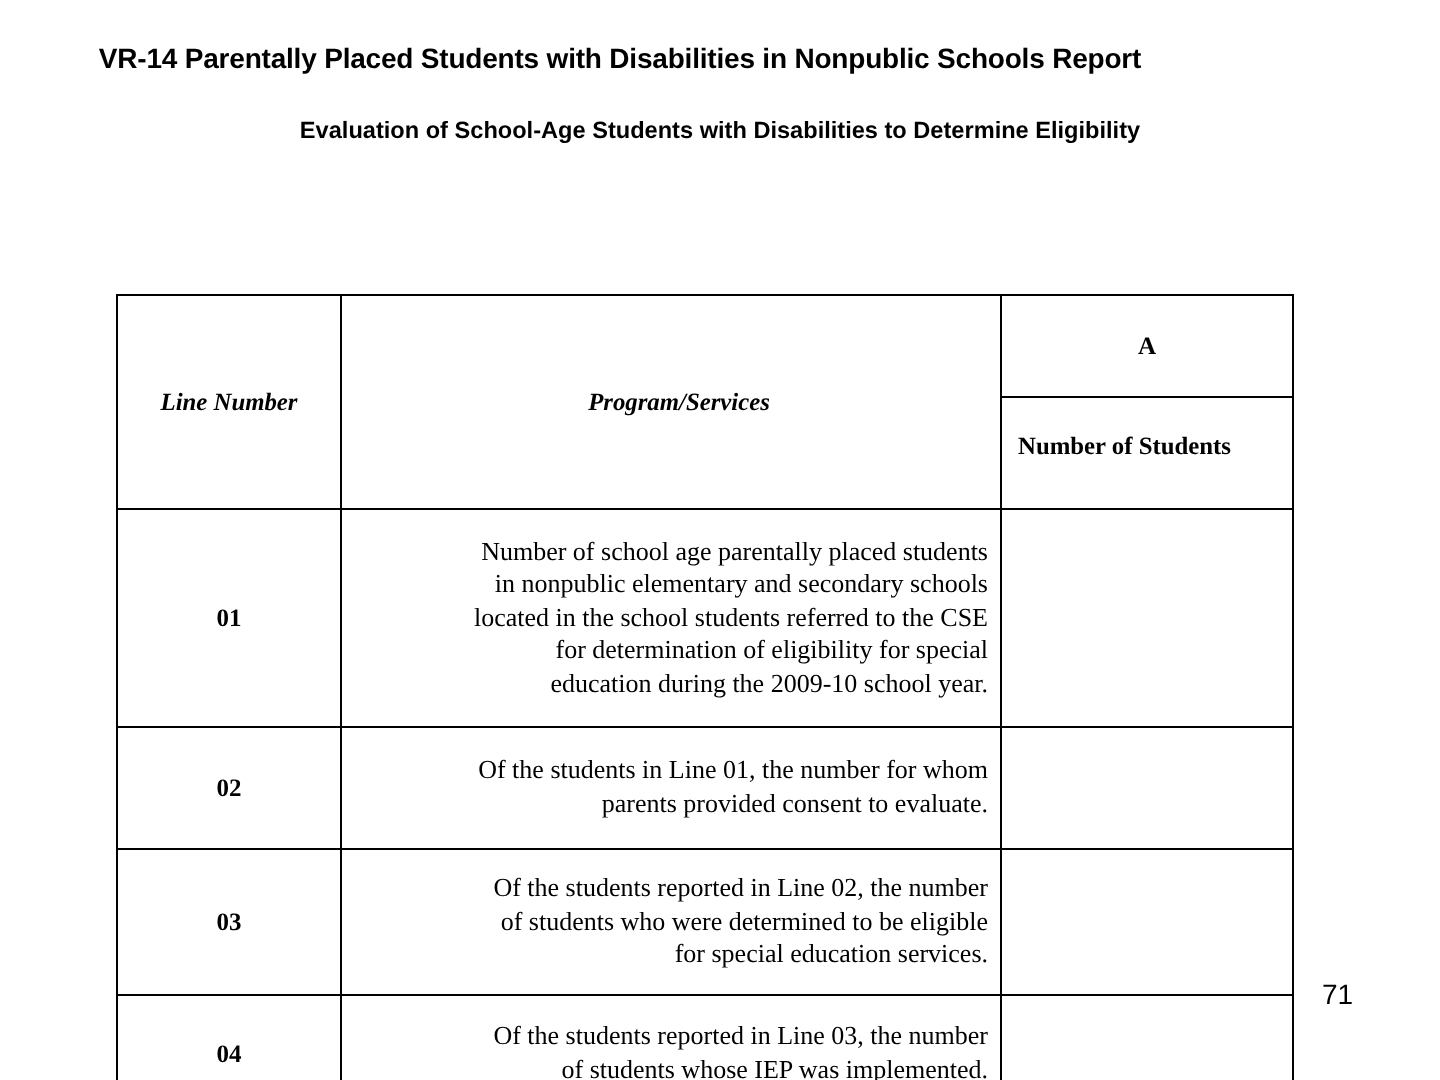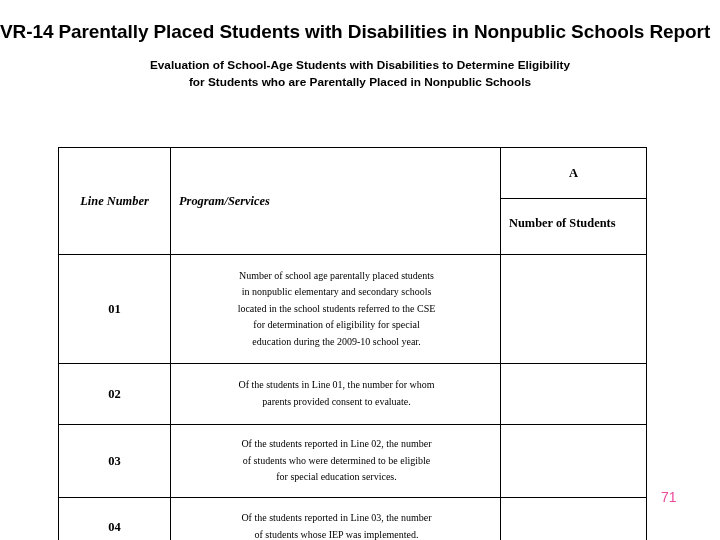--- a/index.html
+++ b/index.html
@@ -15,24 +15,24 @@
     overflow: hidden;
     position: relative;
   }
 
   
   .slide-title {
     position: absolute;
     top: 21px;
     left: 0;
     width: 620px;
-    text-align: right;
+    text-align: center;
     font-family: "Liberation Sans", "DejaVu Sans", sans-serif;
     font-weight: bold;
-    font-size: 19px;
+    font-size: 14px;
     letter-spacing: -0.1px;
     white-space: nowrap;
   }
 
   .subtitle-block {
     position: absolute;
     top: 57px;
     left: 0;
     width: 720px;
     text-align: center;
@@ -66,21 +66,21 @@
   col.col-a      { width: 146px; }
 
   
   .h-line, .h-prog {
     font-weight: bold;
     font-style: italic;
     font-size: 12.4px;
     height: 98px;
   }
   .h-line { text-align: center; margin-left: 45px; }
-  .h-prog { text-align: left; padding-left: 8px !important; }
+  .h-prog { text-align: center; padding-left: 8px !important; }
 
   .h-a {
     text-align: center;
     font-weight: bold;
     font-size: 12.5px;
     height: 50px;
     vertical-align: middle;
   }
   .h-num {
     text-align: left;
@@ -92,52 +92,51 @@
     padding-bottom: 7px !important;
   }
 
   
   .c-line {
     text-align: center;
     font-weight: bold;
     font-size: 12.5px;
   }
   .c-desc {
-    text-align: center;
+    text-align: right;
     padding: 5px 6px 5px 8px !important;
-    font-size: 10px;
+    font-size: 13px;
     line-height: 16.6px;
   }
   .c-val { }
 
   .row-01 .c-line, .row-01 .c-desc, .row-01 .c-val { height: 98px; }
   .row-02 .c-line, .row-02 .c-desc, .row-02 .c-val { height: 50px; }
   .row-03 .c-line, .row-03 .c-desc, .row-03 .c-val { height: 62px; }
   .row-04 .c-line, .row-04 .c-desc, .row-04 .c-val { height: 48px; }
 
   .c-desc .dline { display: block; white-space: nowrap; }
 
   
   .page-number {
     position: absolute;
     left: 661px;
     top: 489px;
     font-family: "Liberation Sans", "DejaVu Sans", sans-serif;
     font-size: 14px;
-    color: #ec4899;
+    color: #000000;
   }
 </style>
 </head>
 <body>
 
 <div class="slide-title">VR-14 Parentally Placed Students with Disabilities in Nonpublic Schools Report</div>
 
 <div class="subtitle-block">
   <span class="sub-line">Evaluation of School-Age Students with Disabilities to Determine Eligibility</span>
-  <span class="sub-line">for Students who are Parentally Placed in Nonpublic Schools</span>
 </div>
 
 <table class="report-table">
   <colgroup>
     <col class="col-line">
     <col class="col-prog">
     <col class="col-a">
   </colgroup>
   <tbody>
     <tr>

